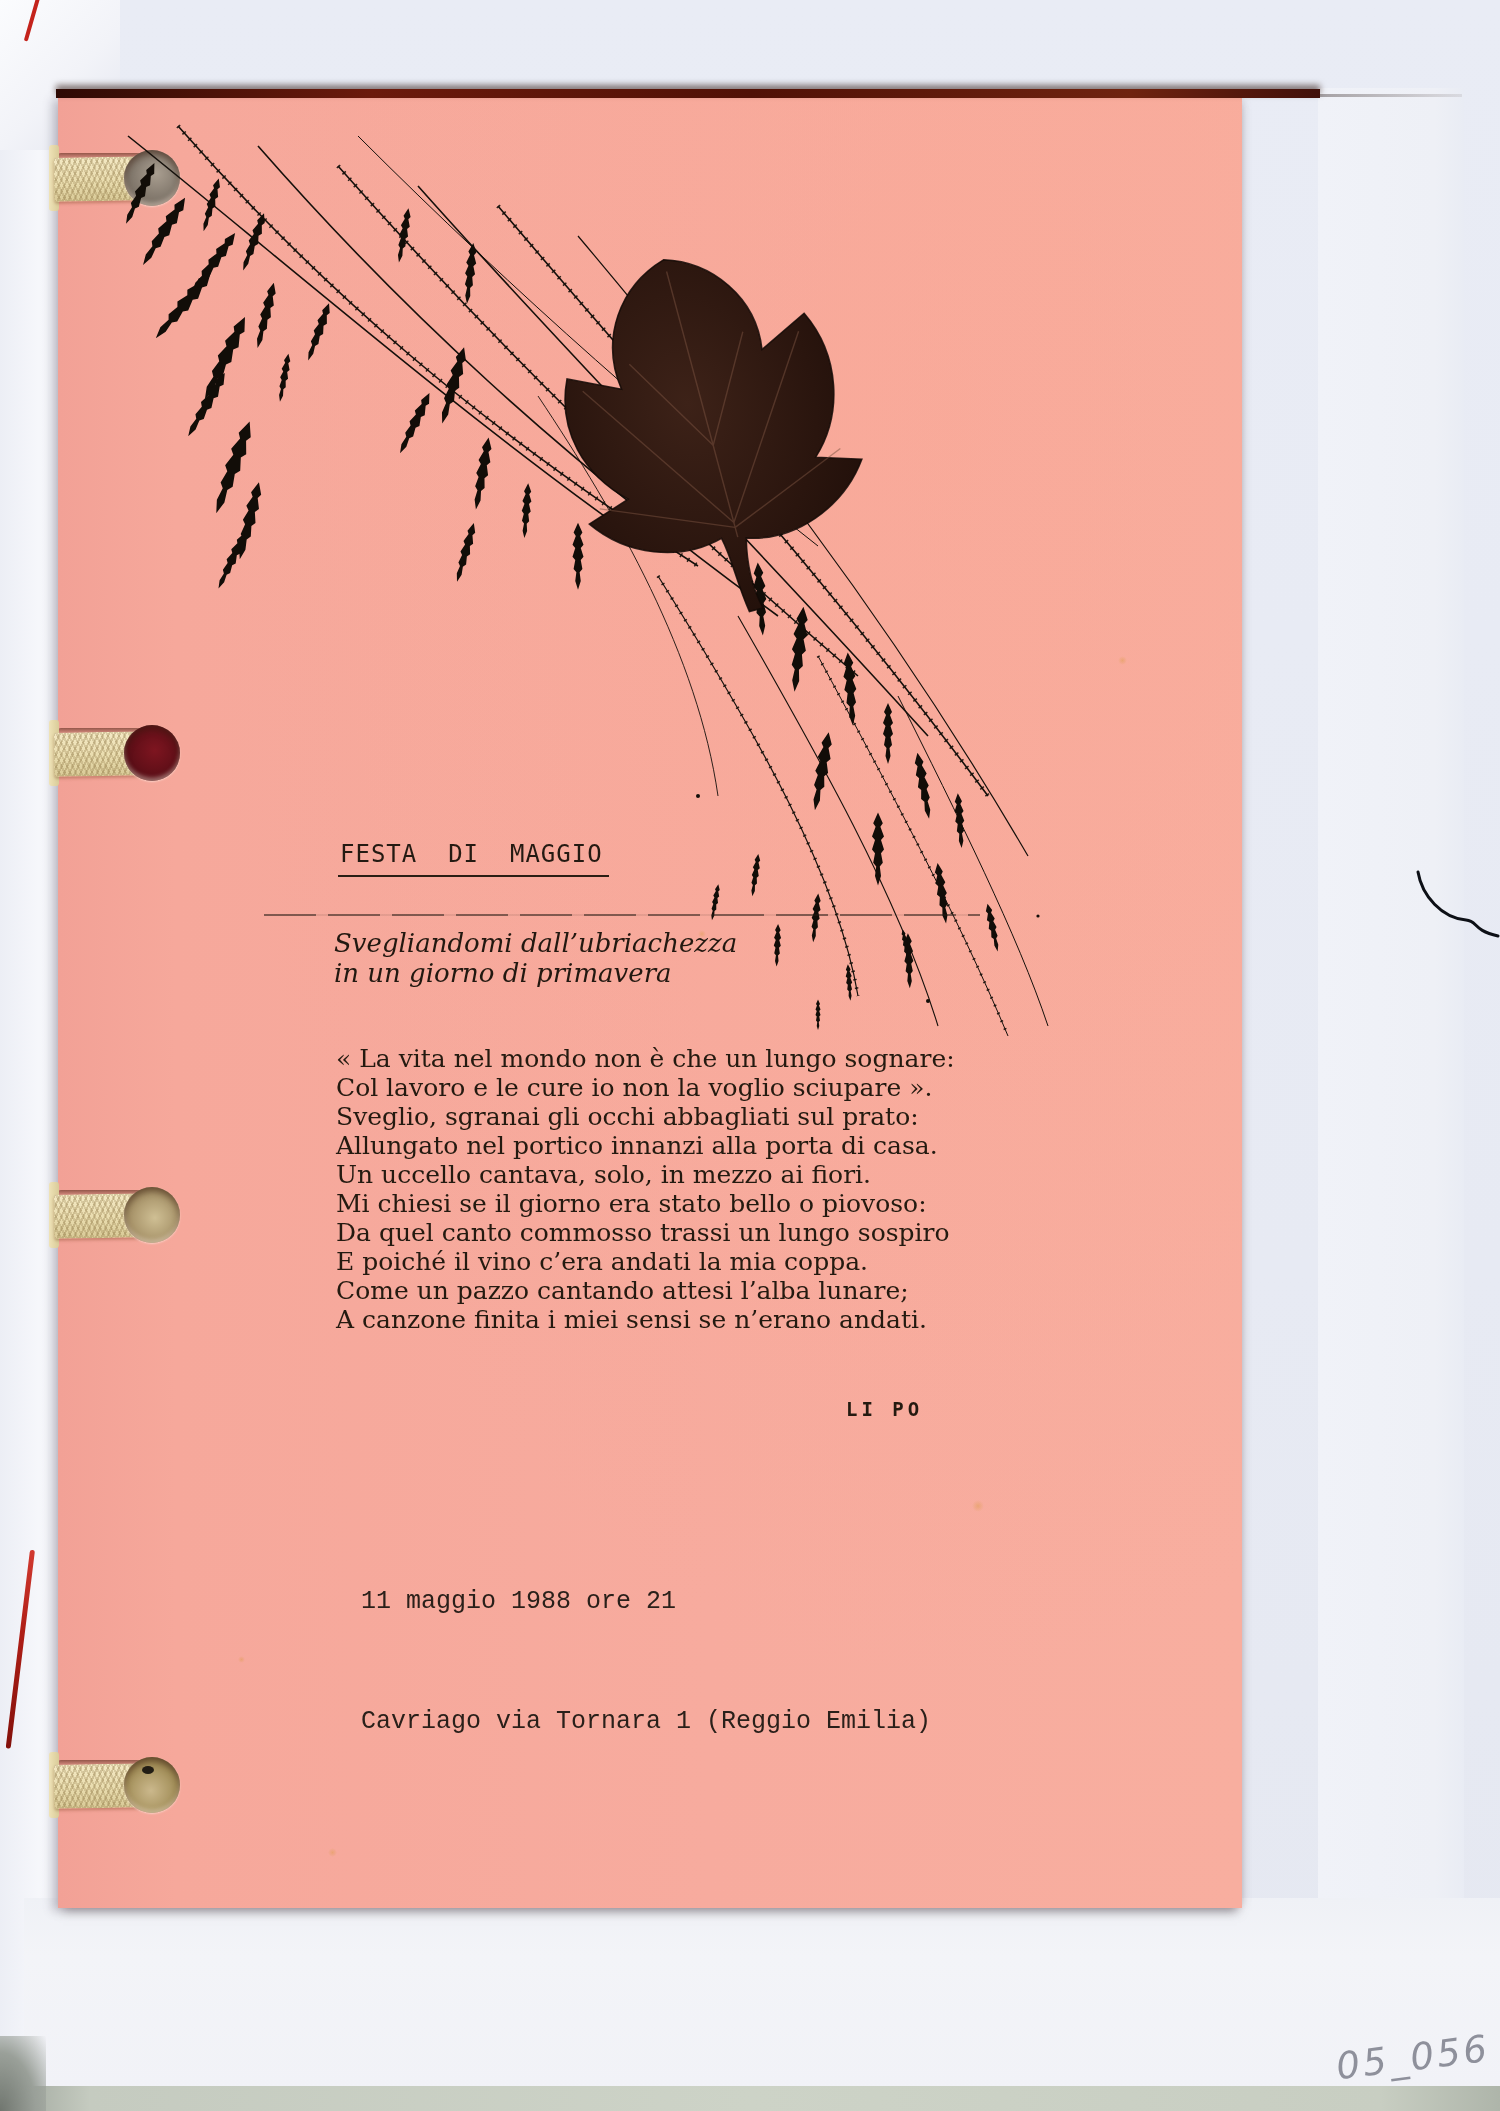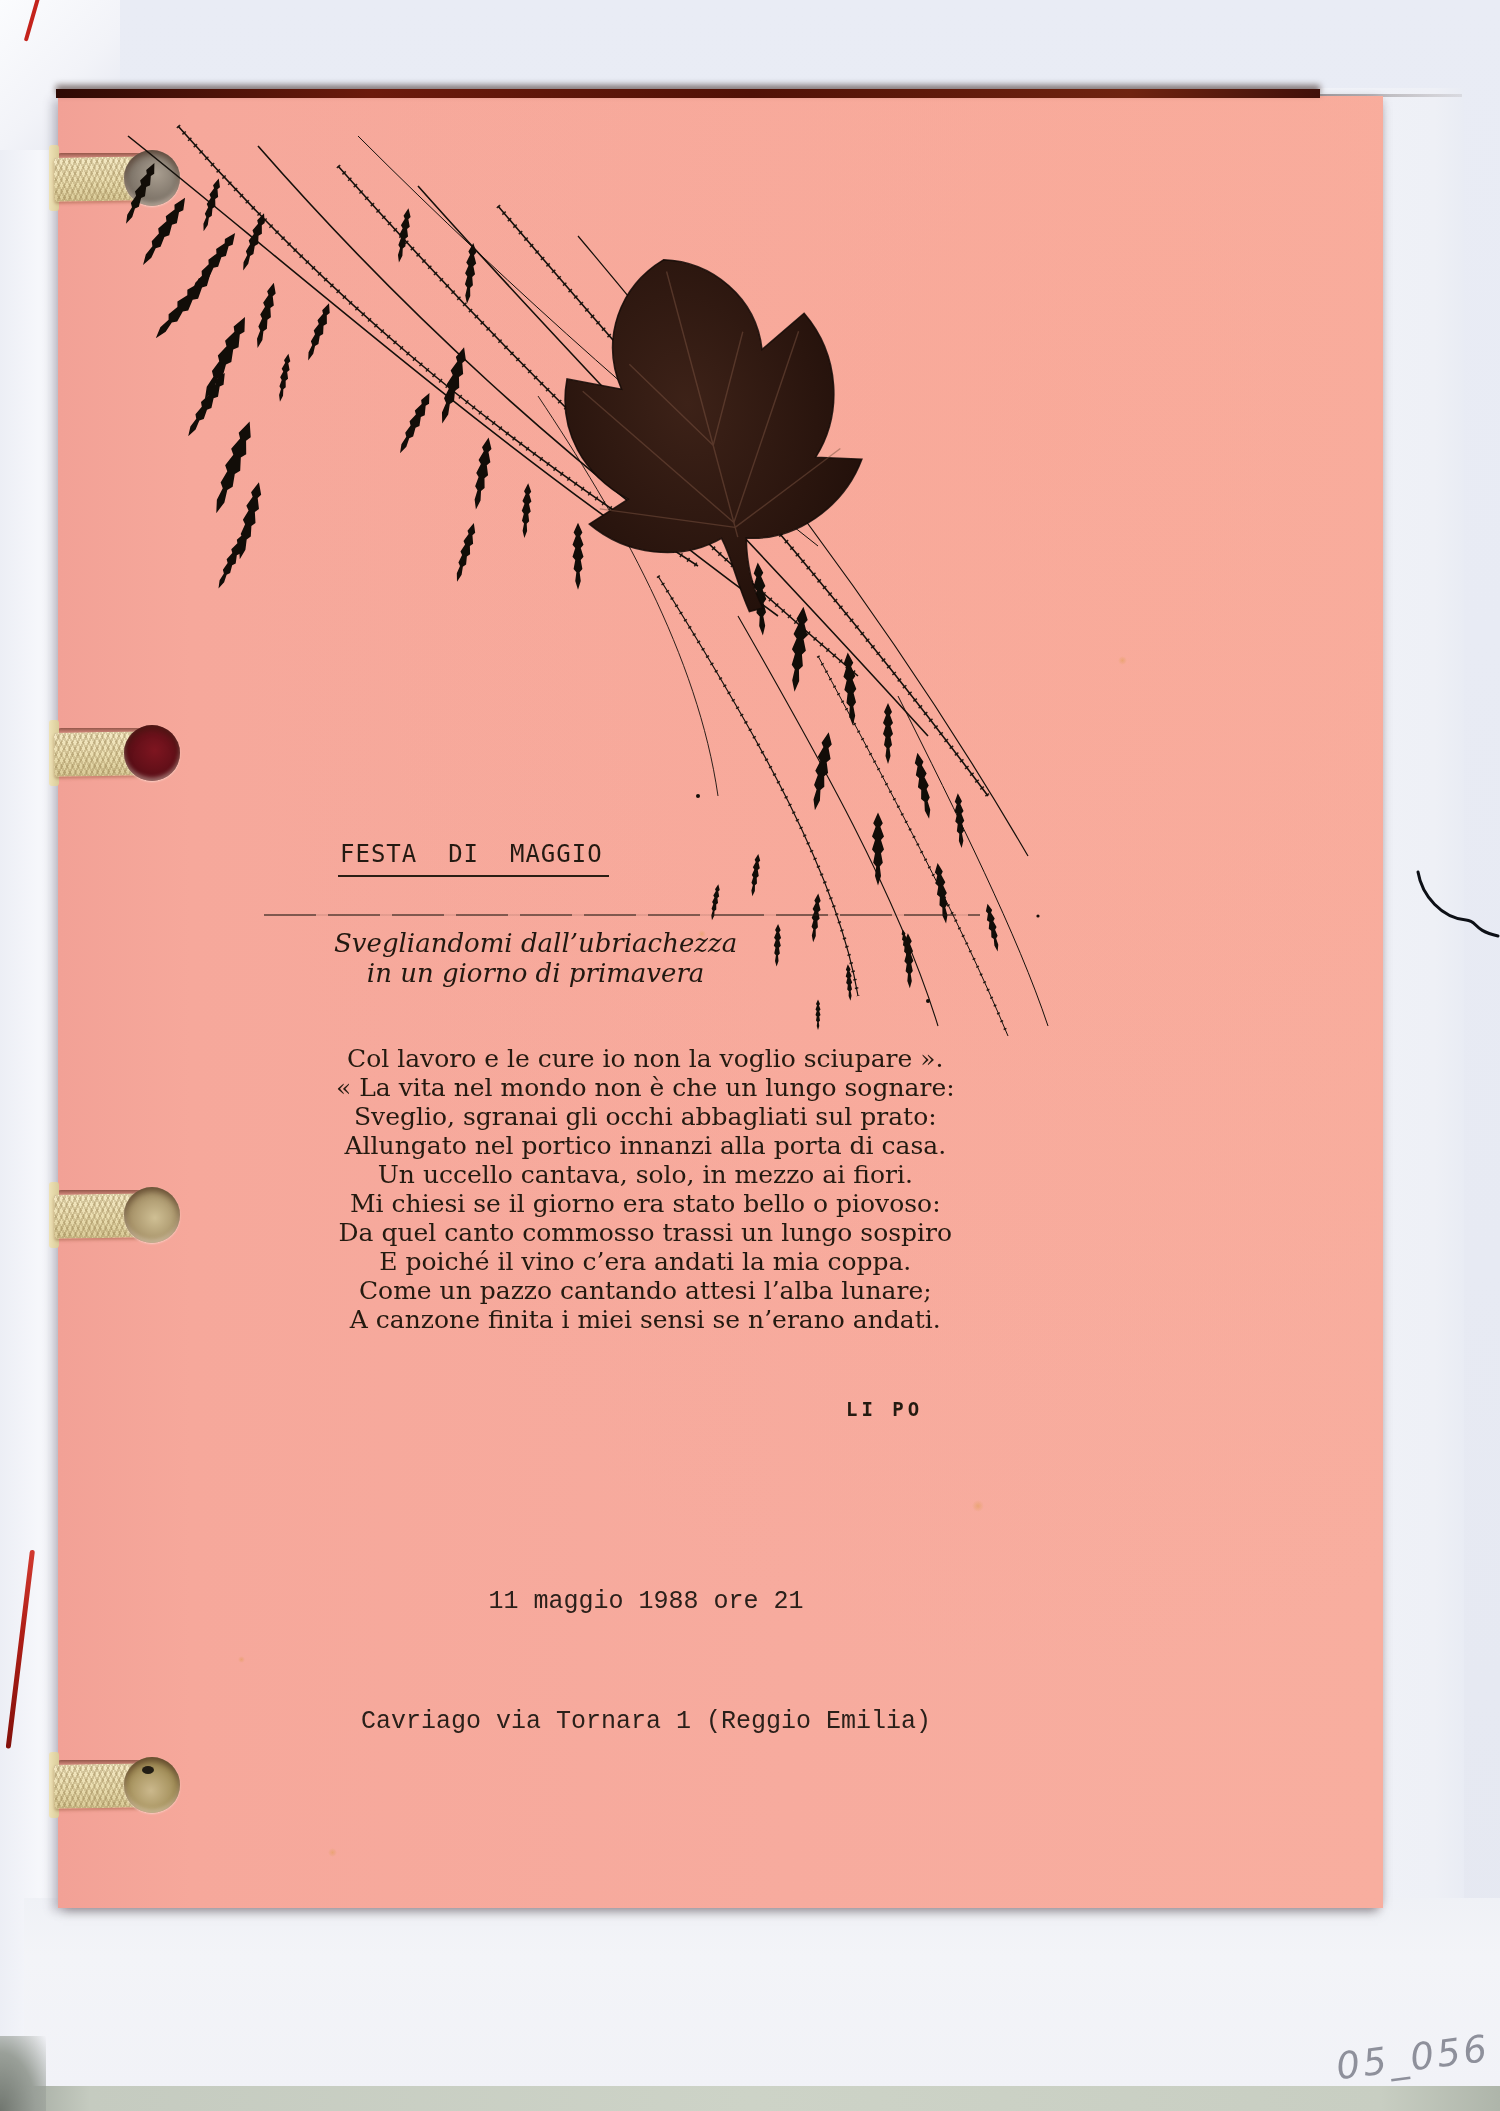--- a/index.html
+++ b/index.html
@@ -20,26 +20,26 @@
         background:linear-gradient(90deg,#9aa198 0%,#c5cbc0 6%,#cdd3c7 50%,#c8cec2 92%,#aeb5aa 100%);}
   .corner-dark{position:absolute;left:0;top:2036px;width:46px;height:75px;
         background:radial-gradient(ellipse at 0% 100%, #70766f 0%, #9aa099 55%, rgba(154,160,153,0) 100%);}
   
   .red-cord{position:absolute;left:30px;top:1550px;width:5px;height:200px;border-radius:3px;
         transform:rotate(7deg);transform-origin:top center;
         background:linear-gradient(180deg,#d23a30 0%,#b01f17 40%,#83110b 100%);}
   .red-mark-top{position:absolute;left:30px;top:-4px;width:4px;height:46px;border-radius:2px;
         transform:rotate(16deg);background:#c4231c;}
   
-  .page{position:absolute;left:58px;top:96px;width:1325px;height:1812px;
+  .page{position:absolute;left:58px;top:96px;width:1184px;height:1812px;
         background:
           radial-gradient(ellipse at 75% 18%, rgba(250,165,145,.35), rgba(250,165,145,0) 60%),
           linear-gradient(90deg,#f2a196 0%,#f6a89b 10%,#f7ab9e 55%,#f8ae9f 100%);
         box-shadow:-6px 3px 9px rgba(95,90,110,.30), 4px 0 9px -4px rgba(120,100,105,.30),
-                   0 8px 10px -5px rgba(110,95,95,.5);text-align:center;}
+                   0 8px 10px -5px rgba(110,95,95,.5);}
   .page-top-edge{position:absolute;left:-2px;top:-7px;width:1264px;height:9px;
         background:linear-gradient(90deg,#2e0a04 0%,#6b1a0c 25%,#501106 55%,#6f2310 85%,#40100a 100%);
         box-shadow:0 -4px 6px rgba(40,15,8,.55);}
   .edge-line-right{position:absolute;left:1320px;top:94px;width:142px;height:3px;
         background:linear-gradient(90deg,rgba(90,80,80,.5),rgba(120,110,110,.15));}
   
   .tie{position:absolute;left:0;width:150px;height:64px;}
   .tie-slit{position:absolute;left:0;top:0;width:86px;height:6px;border-radius:3px;
         background:linear-gradient(180deg,rgba(70,25,10,.55),rgba(70,25,10,.08));}
   .tie-ribbon{position:absolute;left:-4px;top:4px;width:96px;height:44px;border-radius:3px;
@@ -234,22 +234,22 @@
       </g>
     </svg>
 
     <div class="title">FESTA  DI  MAGGIO</div>
     <div class="rule"></div>
     <div class="subtitle">
       <div>Svegliandomi dall’ubriachezza</div>
       <div>in un giorno di primavera</div>
     </div>
     <div class="poem">
+      <div>« La vita nel mondo non è che un lungo sognare:</div>
       <div>Col lavoro e le cure io non la voglio sciupare ».</div>
-      <div>« La vita nel mondo non è che un lungo sognare:</div>
       <div>Sveglio, sgranai gli occhi abbagliati sul prato:</div>
       <div>Allungato nel portico innanzi alla porta di casa.</div>
       <div>Un uccello cantava, solo, in mezzo ai fiori.</div>
       <div>Mi chiesi se il giorno era stato bello o piovoso:</div>
       <div>Da quel canto commosso trassi un lungo sospiro</div>
       <div>E poiché il vino c’era andati la mia coppa.</div>
       <div>Come un pazzo cantando attesi l’alba lunare;</div>
       <div>A canzone finita i miei sensi se n’erano andati.</div>
     </div>
     <div class="attribution">LI PO</div>

